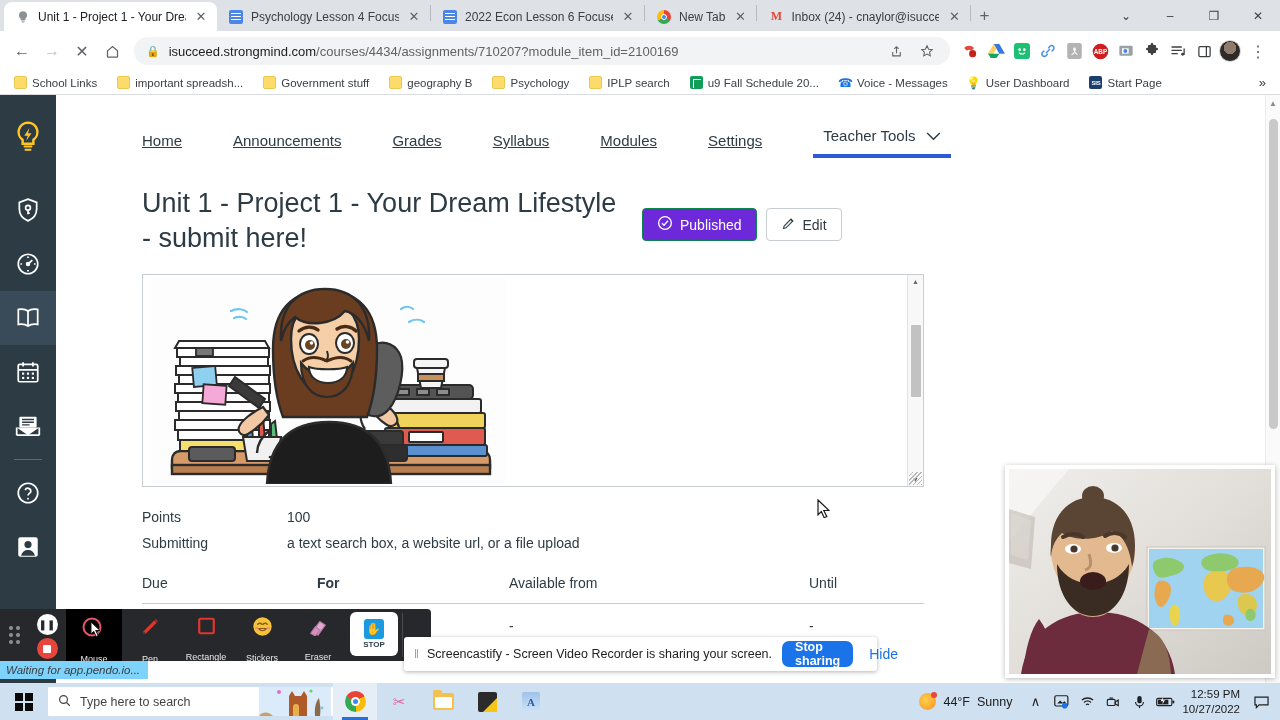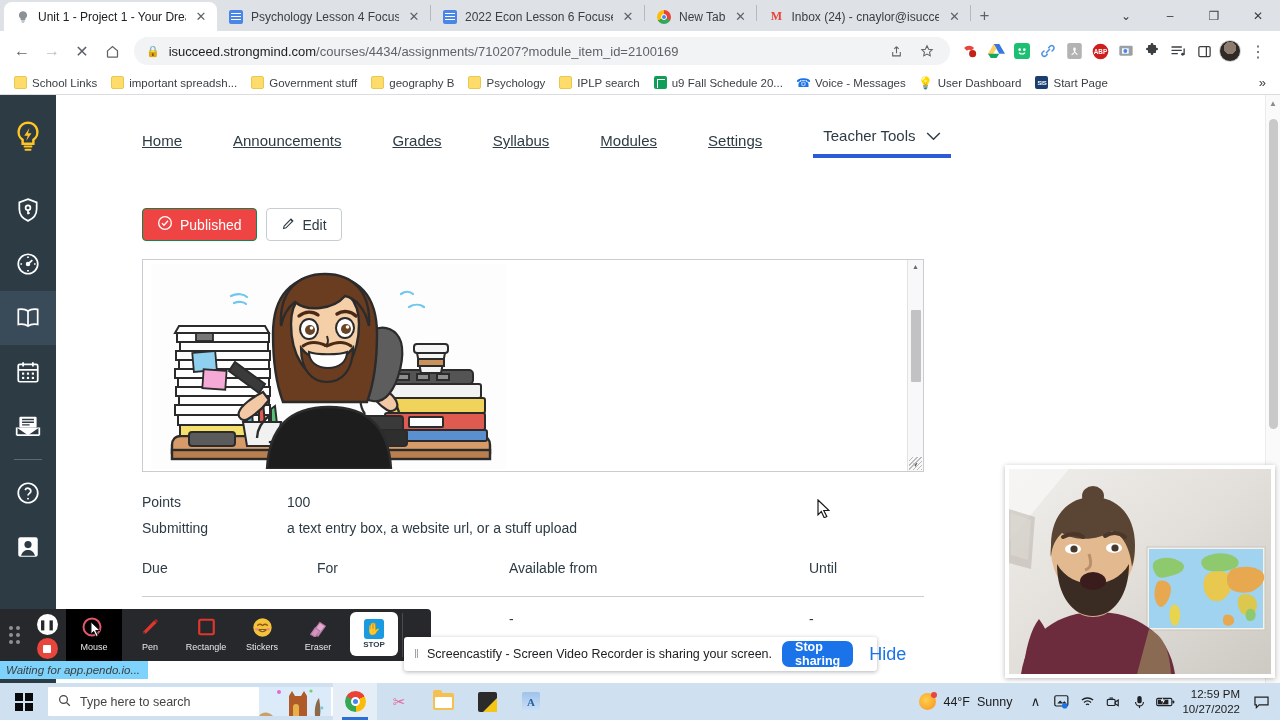--- a/index.html
+++ b/index.html
@@ -71,21 +71,21 @@
   .ombtn { width:22px;height:22px;display:flex;align-items:center;justify-content:center;
       font-size:13px;color:#5f6368;flex:none;}
   .exticon { width:24px;height:24px;display:flex;align-items:center;justify-content:center;flex:none; }
   .avatar {
     width:22px;height:22px;border-radius:50%;flex:none;
     background:radial-gradient(circle at 50% 35%, #8d7b6d 0 38%, #2f2a26 39% 100%);
     border:1px solid #d2d2d2;
   }
 
   
-  .bookmarks { height:24px;background:#fff;display:flex;align-items:center;gap:2px;padding:0 8px;
+  .bookmarks { height:24px;background:#fff;display:flex;align-items:center;gap:8px;padding:0 8px;
      font-size:11.5px;color:#3c4043;border-bottom:1px solid #dadce0;}
   .bm { display:flex;align-items:center;gap:5px;padding:2px 6px;border-radius:4px;white-space:nowrap;}
   .bmicon { width:13px;height:13px;flex:none;border-radius:2px; }
   .bm-folder{ background:#fddc6c; border:1px solid #e9c84f;}
   .bm-sheets{ background:#0f9d58; position:relative;}
   .bm-sheets::after{content:"";position:absolute;left:3px;top:2.5px;width:7px;height:8px;
      border-left:1.5px solid #fff;border-top:1.5px solid #fff;box-shadow:inset 0 0 0 0 #fff;}
   .bm-voice{ color:#1a73e8; font-size:12px; background:none; display:flex;align-items:center;justify-content:center;}
   .bm-bulb { background:none; color:#666; font-size:12px; display:flex;align-items:center;justify-content:center;}
   .bm-sis{ background:#1b3e6f;color:#fff;font-size:6px;font-weight:bold;display:flex;
@@ -125,21 +125,21 @@
   .titlerow { display:flex; align-items:flex-start; gap:20px; }
   .assignment-title {
     font-size:27px; font-weight:400; color:#2d3b45; line-height:1.3;
     max-width:480px; flex:1;
   }
   .actions { display:flex; gap:9px; padding-top:22px; }
   .btn {
     height:33px; display:inline-flex;align-items:center;gap:7px;
     padding:0 14px; border-radius:4px; font-size:14px; white-space:nowrap;
   }
-  .btn-published { background:#ef4444; color:#fff; border:1px solid #0b874b; }
+  .btn-published { background:#6d28d9; color:#fff; border:1px solid #0b874b; }
   .btn-edit { background:#fff; color:#2d3b45; border:1px solid #c7cdd1; }
 
   
   .iframe-box {
     margin-top:18px; width:782px; height:213px; border:1px solid #c7cdd1;
     background:#fff; position:relative; overflow:hidden;
   }
   .bitmoji-wrap { position:absolute; left:8px; top:4px; width:355px; height:205px; }
   .ifr-scroll {
     position:absolute; right:0; top:0; bottom:0; width:16px; background:#f8f8f8;
@@ -149,23 +149,23 @@
   .ifr-thumb { position:absolute; top:50px; left:3px; width:10px; height:72px; background:#c2c2c2; border-radius:1px;}
   .ifr-grip { position:absolute; right:1px; bottom:1px; width:13px; height:13px;
      background:repeating-linear-gradient(-45deg,#b9b9b9 0 1px,transparent 1px 3px); }
 
   .details { margin-top:22px; font-size:14px; color:#2d3b45; }
   .drow { display:flex; margin-bottom:10px; }
   .dlabel { width:145px; text-align:left; padding-right:16px; color:#2d3b45; }
   .dvalue { color:#2d3b45; }
 
   .duetable { margin-top:24px; width:782px; font-size:14px; color:#2d3b45; }
-  .duehead { display:flex; padding-bottom:20px; border-bottom:1px solid #c7cdd1;align-items:flex-end; }
+  .duehead { display:flex; padding-bottom:12px; border-bottom:1px solid #c7cdd1;align-items:flex-end; }
   .duehead div:nth-child(1){ width:175px; }
-  .duehead div:nth-child(2){ width:192px; }
+  .duehead div:nth-child(2){ width:192px;font-weight:bold; }
   .duehead div:nth-child(3){ width:300px; }
   .duebody { display:flex; padding-top:14px; }
   .duebody div:nth-child(1){ width:175px; }
   .duebody div:nth-child(2){ width:192px; }
   .duebody div:nth-child(3){ width:300px; }
 
   
   .rightbar { position:absolute; right:32px; top:198px; width:228px; font-size:13px; }
   .rb-title { color:#6b7780; font-size:13.5px; padding-bottom:8px; border-bottom:1px solid #dcdfe1; }
   .rb-item { display:flex; align-items:center; gap:7px; padding:12px 0 12px 10px;
@@ -191,21 +191,21 @@
   .sc-grip { width:28px; display:flex;align-items:center;justify-content:center; height:52px; }
   .sc-dots { display:grid; grid-template-columns:repeat(2,4px); gap:3px; }
   .sc-dots i { width:4px;height:4px;background:#8d9095;border-radius:50%; display:block;}
   .sc-rec { width:38px; height:52px; display:flex; flex-direction:column; align-items:center; padding-top:5px; gap:3px;}
   .sc-pause { width:21px;height:21px;border-radius:50%;background:#fff;color:#27282b;
      display:flex;align-items:center;justify-content:center;font-size:10px;}
   .sc-stopdot{ width:21px;height:21px;border-radius:50%;background:#e8453c;
      display:flex;align-items:center;justify-content:center;}
   .sc-stopdot i{width:8px;height:8px;background:#fff;border-radius:1px;display:block;}
   .sc-tool { width:56px; height:52px; display:flex; flex-direction:column; align-items:center;
-     justify-content:flex-start; padding-top:7px; gap:4px; color:#e6e7e8; font-size:9px; }
+     justify-content:flex-start; padding-top:7px; gap:16px; color:#e6e7e8; font-size:9px; }
   .sc-tool.active { background:#000; }
   .sc-ico { height:22px; display:flex; align-items:center; justify-content:center; font-size:17px; }
   .sc-stop { width:48px;height:44px;margin:3px 4px 0 4px;background:#fff;border-radius:6px;
      display:flex;flex-direction:column;align-items:center;justify-content:center;gap:1px;
      color:#2d3b45;font-size:8px;font-weight:bold;}
   .sc-stop-ic{ width:20px;height:20px;background:#1a9ae0;border-radius:3px;
      display:flex;align-items:center;justify-content:center;color:#fff;font-size:12px;}
   .sc-divider{ width:1px;height:44px;background:#4a4b4f;margin-top:4px; }
 
   
@@ -216,21 +216,21 @@
   .sharebar {
     position:absolute; left:404px; top:637px; width:473px; height:34px;
     background:#fff; border-radius:3px; box-shadow:0 1px 4px rgba(0,0,0,.3);
     display:flex; align-items:center; padding:0 10px; gap:10px; z-index:71; font-size:12.5px;
     color:#202124;
   }
   .sharebar .sb-grip{ color:#9aa0a6; font-size:12px; letter-spacing:-2px;}
   .sb-text{ flex:1; white-space:nowrap; }
   .sb-stop{ background:#1a73e8;color:#fff;border-radius:7px;height:26px;padding:0 13px;
      display:flex;align-items:center;font-size:12.5px;font-weight:bold;}
-  .sb-hide{ color:#1a73e8;font-size:18px;padding:0 6px;}
+  .sb-hide{ color:#1a73e8;font-size:14px;padding:0 6px;}
 
   
   .webcam {
     position:absolute; right:5px; top:465px; width:270px; height:213px;
     background:#fff; padding:4px; box-shadow:0 1px 5px rgba(0,0,0,.28); z-index:65;
   }
   .webcam-inner{ width:100%;height:100%;overflow:hidden;position:relative;
      background:linear-gradient(160deg,#e9e7e4 0%,#dfdcd8 45%,#cfcbc6 100%); }
 
   
@@ -566,20 +566,21 @@
             <span>Teacher Tools</span>
             <span>
               <svg width="15" height="9" viewBox="0 0 16 10" fill="none" stroke="#2d3b45" stroke-width="1.6">
                   <path d="M1 1l7 7 7-7"></path>
                 </svg>
             </span>
           </div>
         </div>
 
         <div class="titlerow">
+          <div class="assignment-title">Unit 1 - Project 1 - Your Dream Lifestyle - submit here!</div>
           <div class="actions">
             <div class="btn btn-published">
               <span>
                 <svg width="16" height="16" viewBox="0 0 24 24" fill="none" stroke="#fff" stroke-width="2">
                     <circle cx="12" cy="12" r="9.5"></circle>
                     <path d="M7.5 12.3l3 3 6-6.6"></path>
                   </svg>
               </span>
               <span>Published</span>
             </div>
@@ -712,21 +713,21 @@
           <div class="ifr-grip"></div>
         </div>
 
         <div class="details">
           <div class="drow">
             <div class="dlabel">Points</div>
             <div class="dvalue">100</div>
           </div>
           <div class="drow">
             <div class="dlabel">Submitting</div>
-            <div class="dvalue">a text entry box, a website url, or a stuff upload</div>
+            <div class="dvalue">a text search box, a website url, or a file upload</div>
           </div>
         </div>
 
         <div class="duetable">
           <div class="duehead">
             <div>Due</div>
             <div>For</div>
             <div>Available from</div>
             <div>Until</div>
           </div>

